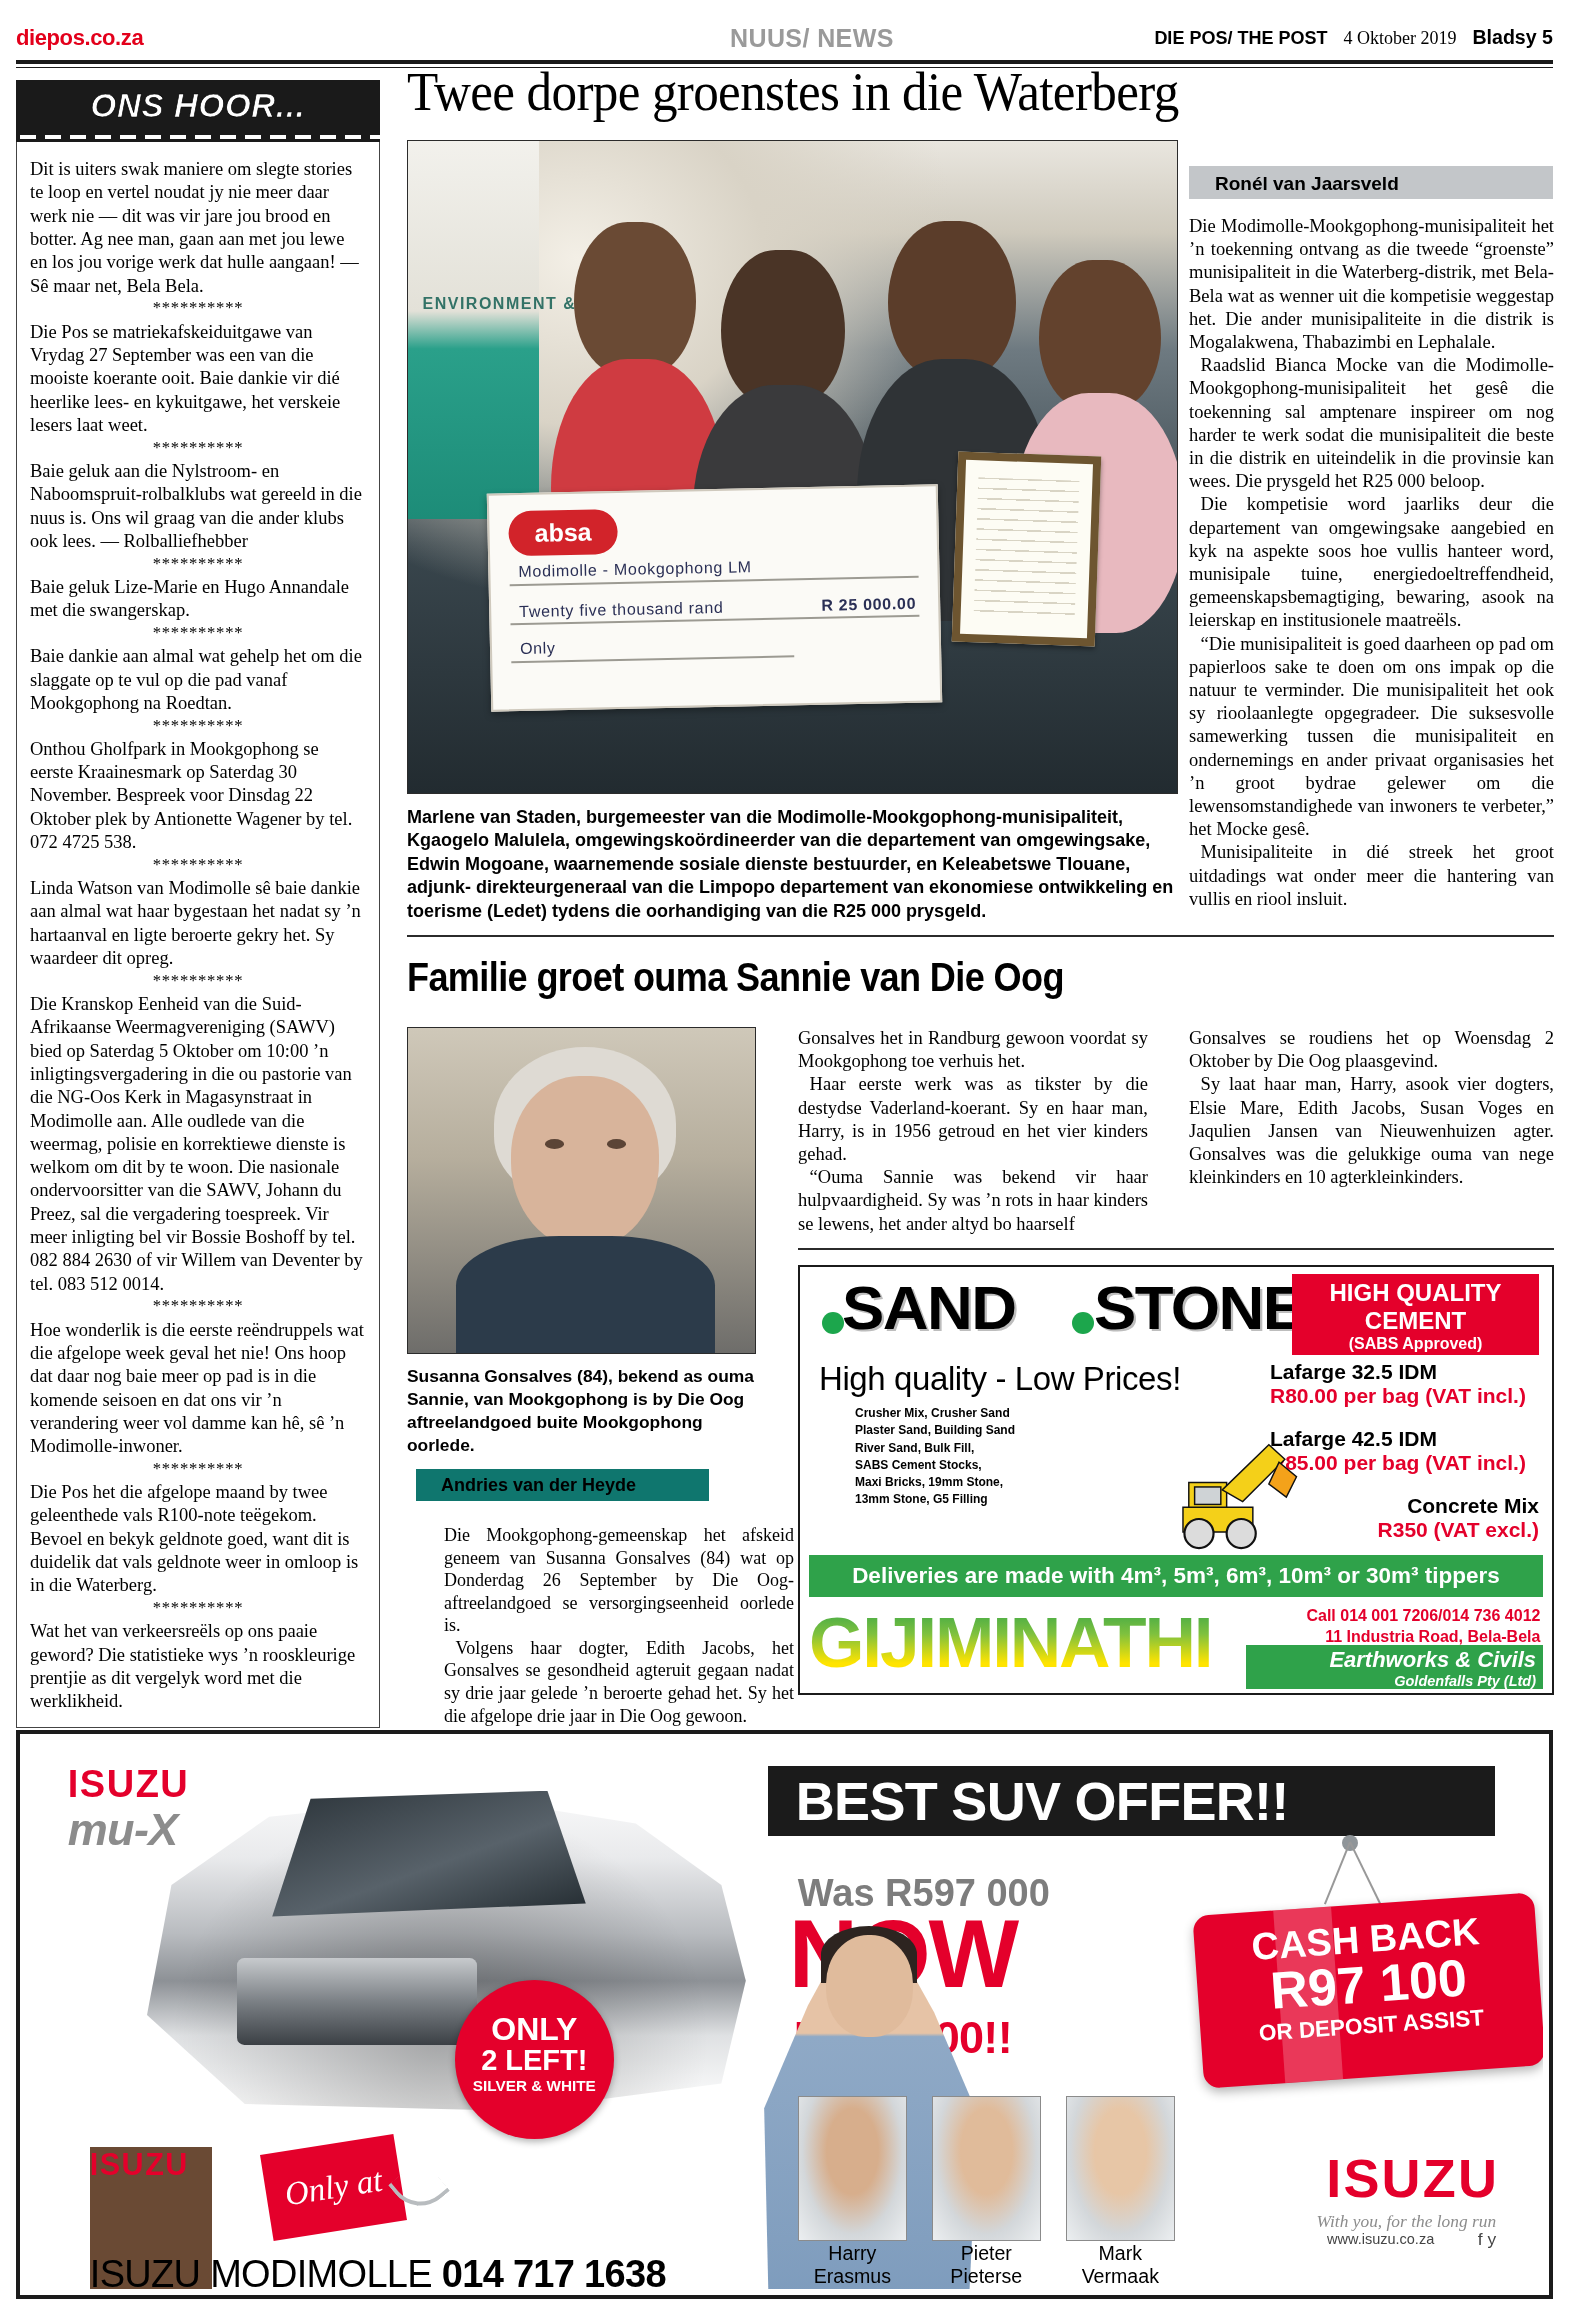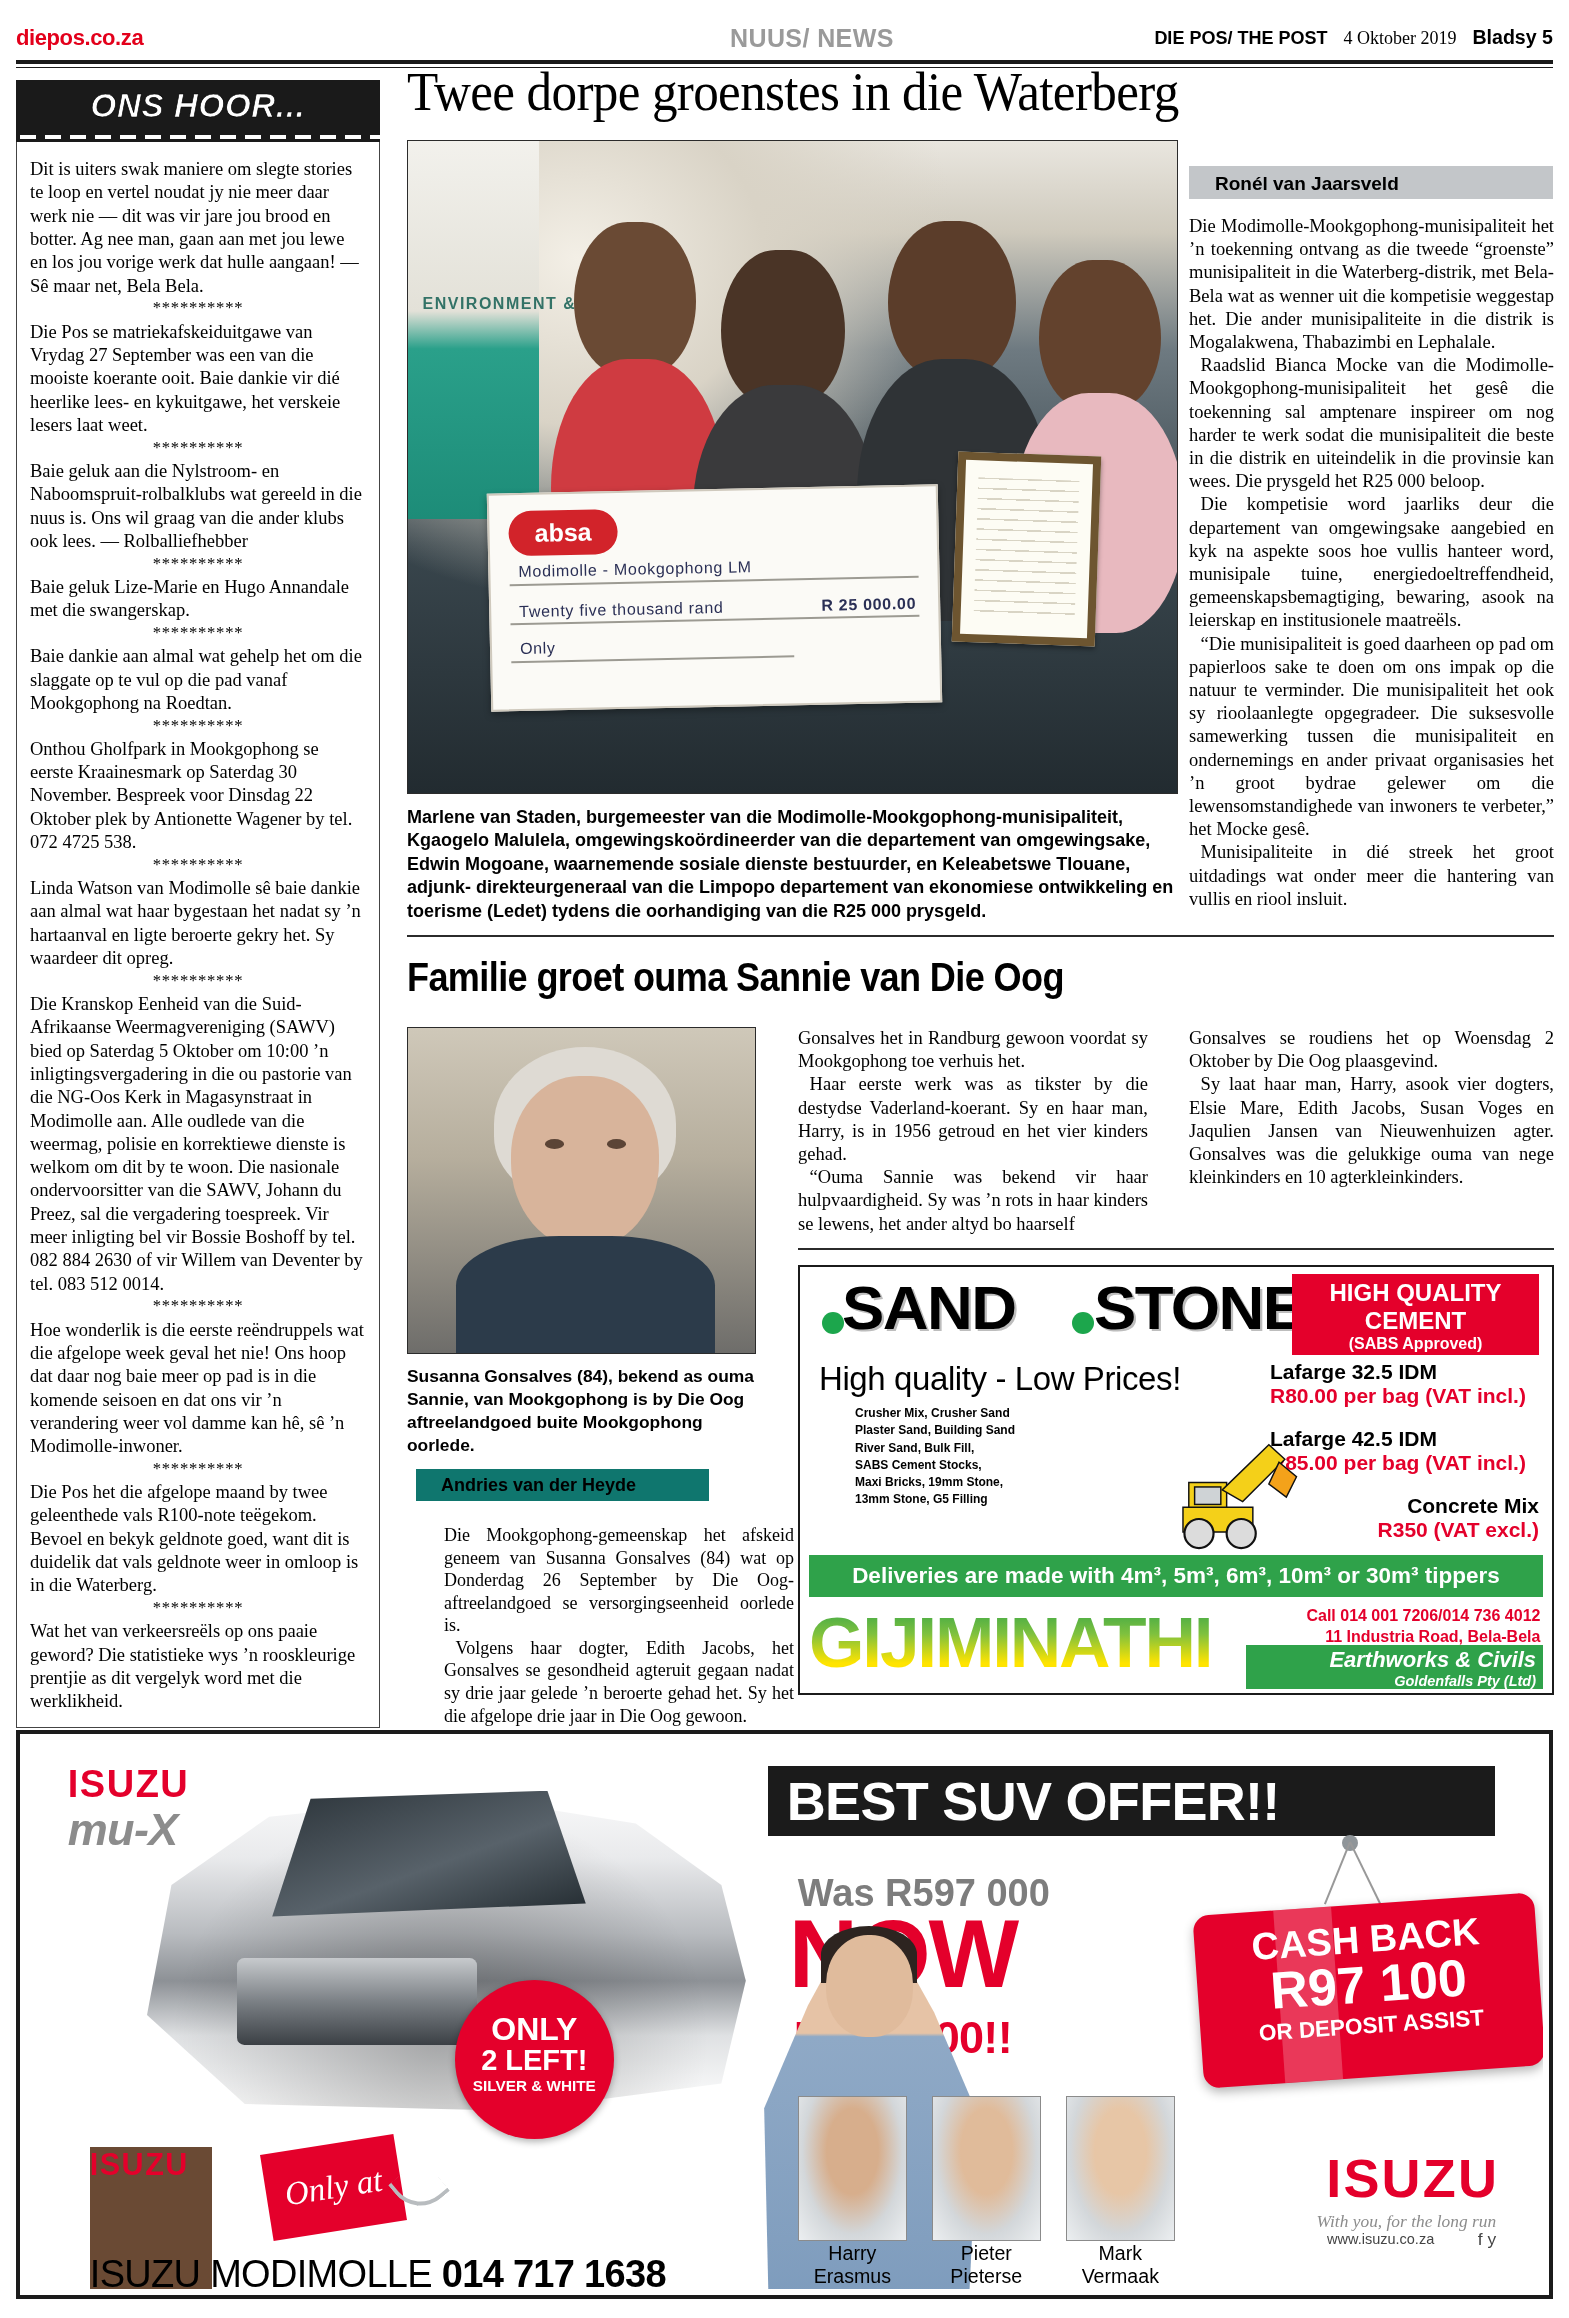--- a/index.html
+++ b/index.html
@@ -246,21 +246,21 @@
     position:absolute; left:429px; top:240px; width:159px; height:159px; border-radius:50%;
     background:#e4002b; color:#fff; font-family:"Liberation Sans",sans-serif; font-weight:bold;
     text-align:center; box-shadow:0 2.9px 7.3px rgba(0,0,0,.3);
   }
   .iz-badge .b1 { font-size:32px; margin-top:33px; line-height:1; }
   .iz-badge .b2 { font-size:29px; line-height:1.05; }
   .iz-badge .b3 { font-size:15.3px; margin-top:1.5px; }
   .iz-blackbar {
     position:absolute; left:742px; top:26px; width:727px; height:70px; background:#1b1b1b;
     color:#fff; font-family:"Liberation Sans",sans-serif; font-weight:bold; font-size:54px;
-    display:flex; align-items:center; padding-left:19px; letter-spacing:-0.7px;
+    display:flex; align-items:center; padding-left:28px; letter-spacing:-0.7px;
   }
   .iz-was { position:absolute; left:772px; top:132px; font-family:"Liberation Sans",sans-serif;
             font-weight:bold; font-size:38px; color:#7d7d7d; }
   .iz-now { position:absolute; left:763px; top:172px; font-family:"Liberation Sans",sans-serif;
             font-weight:bold; font-size:96px; color:#e4002b; line-height:0.88; letter-spacing:-2.2px; }
   .iz-newprice { position:absolute; left:768px; top:272px; font-family:"Liberation Sans",sans-serif;
                  font-weight:bold; font-size:45px; color:#e4002b; letter-spacing:-0.7px; }
   .iz-cash {
     position:absolute; left:1172px; top:164px; width:342px; height:173px; background:#e4002b;
     border-radius:16px; transform:rotate(-4deg); color:#fff; box-shadow:0 4.4px 10.2px rgba(0,0,0,.3);

